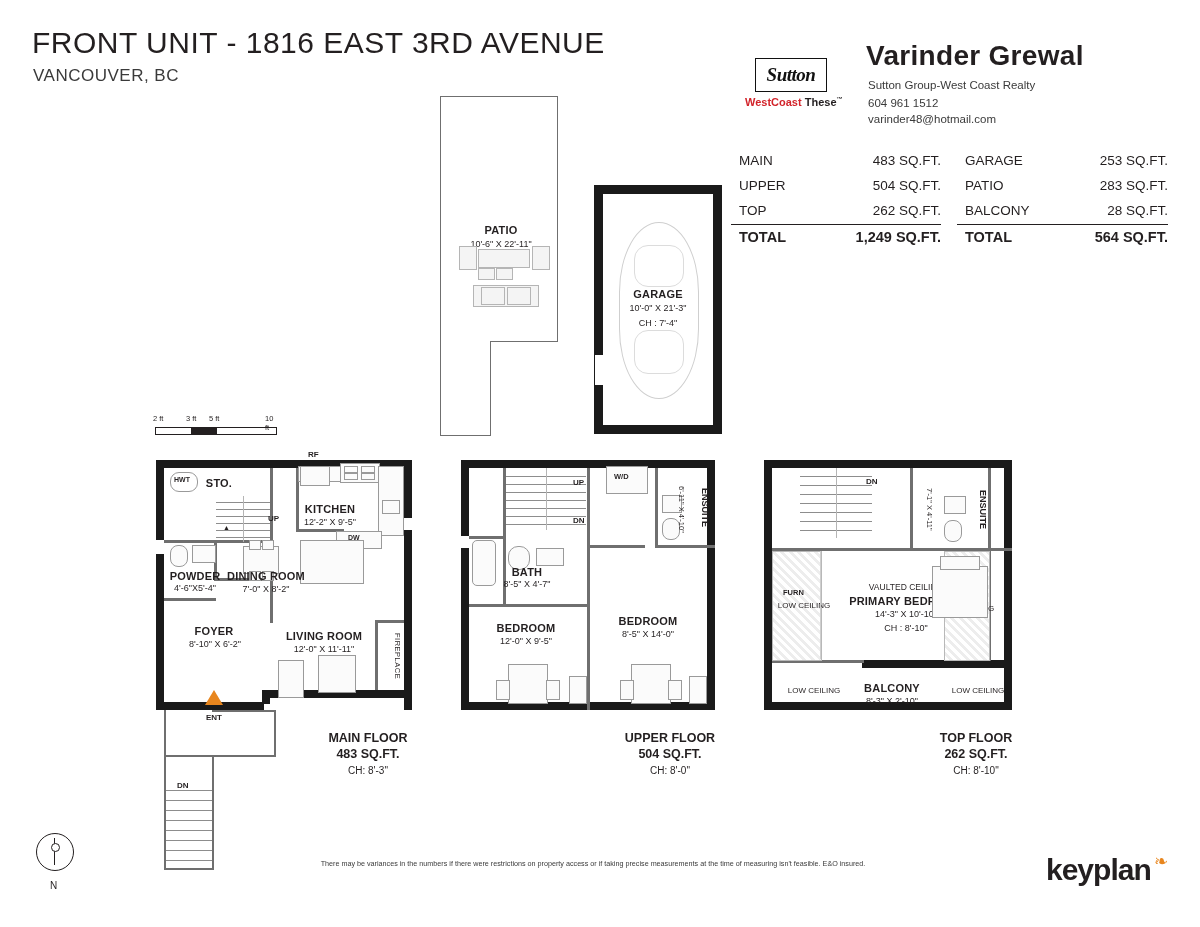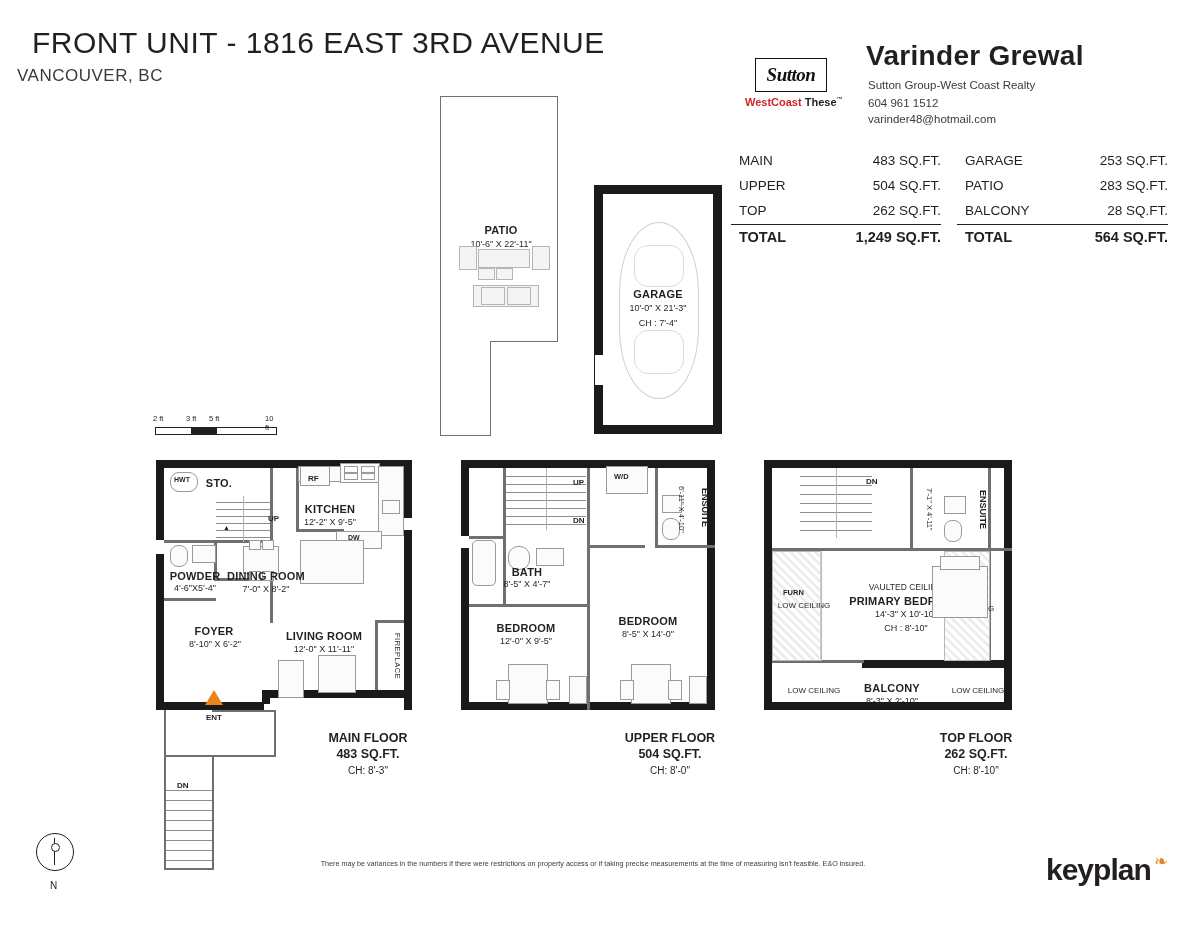--- a/index.html
+++ b/index.html
@@ -3,21 +3,21 @@
 <meta charset="utf-8">
 <style>
   html,body{margin:0;padding:0;}
   body{
     width:1200px;height:927px;position:relative;background:#ffffff;
     font-family:"Liberation Sans", sans-serif;color:#231f20;overflow:hidden;
   }
   .abs{position:absolute;}
   
   #title{left:32px;top:26px;font-size:30px;letter-spacing:.5px;font-weight:400;color:#231f20;white-space:nowrap;}
-  #subtitle{left:17px;top:66px;font-size:17px;letter-spacing:.5px;color:#3a3a3a;}
+  #subtitle{left:33px;top:66px;font-size:17px;letter-spacing:.5px;color:#3a3a3a;}
   #agent-name{left:866px;top:40px;font-size:28px;font-weight:bold;color:#231f20;letter-spacing:.3px;}
   #agent-company{left:868px;top:79px;font-size:11.5px;color:#3a3a3a;}
   #agent-phone{left:868px;top:97px;font-size:11.5px;color:#3a3a3a;}
   #agent-email{left:868px;top:113px;font-size:11.5px;color:#3a3a3a;}
 
   
   #logo-box{left:755px;top:58px;width:72px;height:34px;border:1px solid #111;box-sizing:border-box;
             display:flex;align-items:center;justify-content:center;}
   #logo-word{font-family:"Liberation Serif",serif;font-size:19px;font-style:italic;font-weight:bold;color:#111;letter-spacing:-.5px;}
   #logo-sub{left:745px;top:96px;font-size:11px;font-weight:bold;color:#231f20;letter-spacing:0;}
@@ -199,21 +199,21 @@
   <div class="furn" style="left:340px;top:463px;width:38px;height:18px;"></div>
   <div class="abs" style="left:344px;top:466px;width:12px;height:5px;border:1px solid #9a9a9a;"></div>
   <div class="abs" style="left:361px;top:466px;width:12px;height:5px;border:1px solid #9a9a9a;"></div>
   <div class="abs" style="left:344px;top:473px;width:12px;height:5px;border:1px solid #9a9a9a;"></div>
   <div class="abs" style="left:361px;top:473px;width:12px;height:5px;border:1px solid #9a9a9a;"></div>
   <div class="furn" style="left:378px;top:466px;width:24px;height:68px;"></div>
   <div class="abs" style="left:382px;top:500px;width:16px;height:12px;border:1px solid #9a9a9a;"></div>
   <div class="furn" style="left:336px;top:531px;width:44px;height:16px;"></div>
   <div class="arrowtxt" style="left:348px;top:534px;font-size:7px;">DW</div>
   <div class="furn" style="left:300px;top:466px;width:28px;height:18px;"></div>
-  <div class="arrowtxt" style="left:308px;top:474px;font-size:8px;">RF</div>
+  <div class="arrowtxt" style="left:308px;top:450px;font-size:8px;">RF</div>
   <div class="furn" style="left:300px;top:540px;width:62px;height:42px;"></div>
 
   <div class="abs" style="left:170px;top:472px;width:26px;height:18px;border:1px solid #9a9a9a;border-radius:9px;"></div>
   <div class="arrowtxt" style="left:174px;top:476px;font-size:7px;">HWT</div>
   <div class="room-name" style="left:196px;top:477px;width:46px;">STO.</div>
 
   <div class="abs" style="left:216px;top:496px;width:54px;height:46px;">
     <div class="stairline" style="left:0;top:6px;width:54px;"></div>
     <div class="stairline" style="left:0;top:13px;width:54px;"></div>
     <div class="stairline" style="left:0;top:20px;width:54px;"></div>

